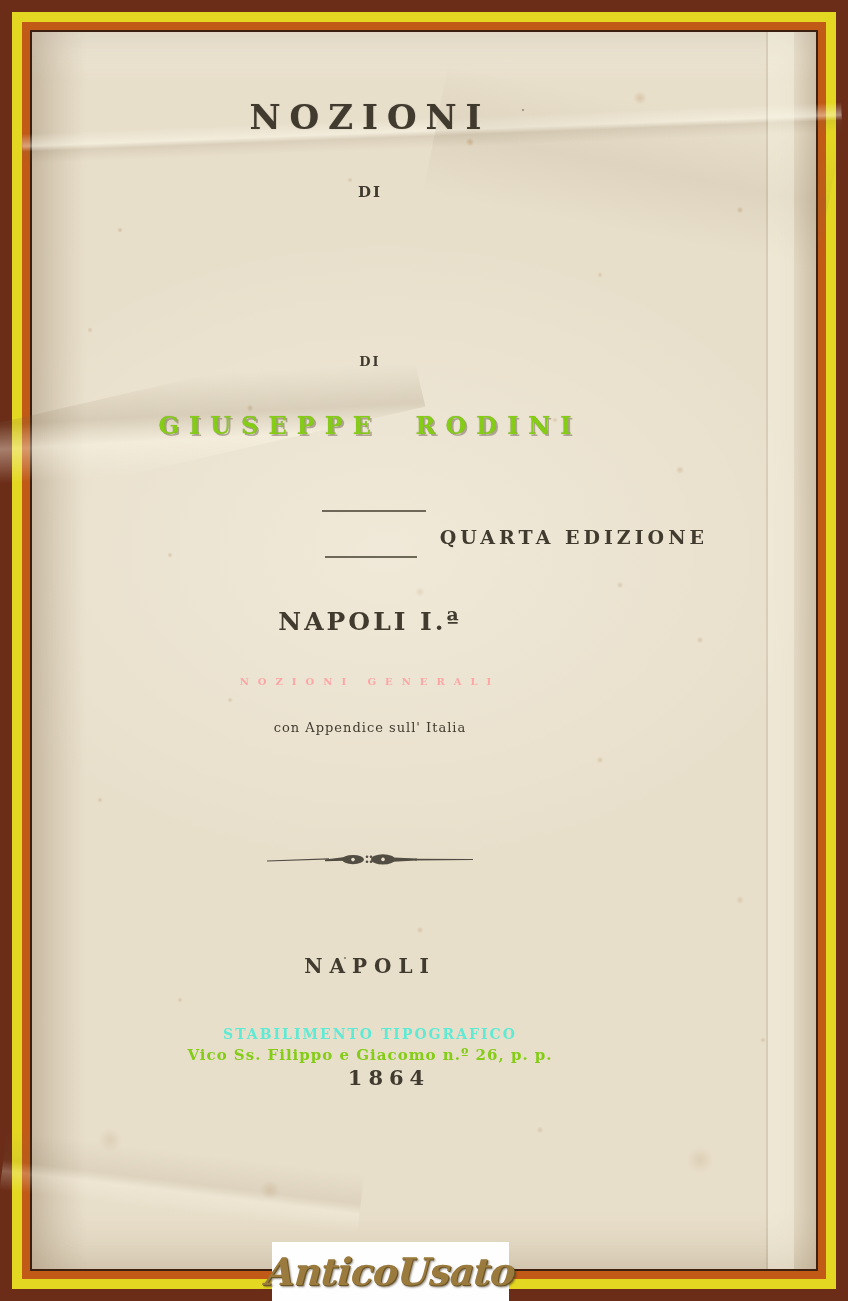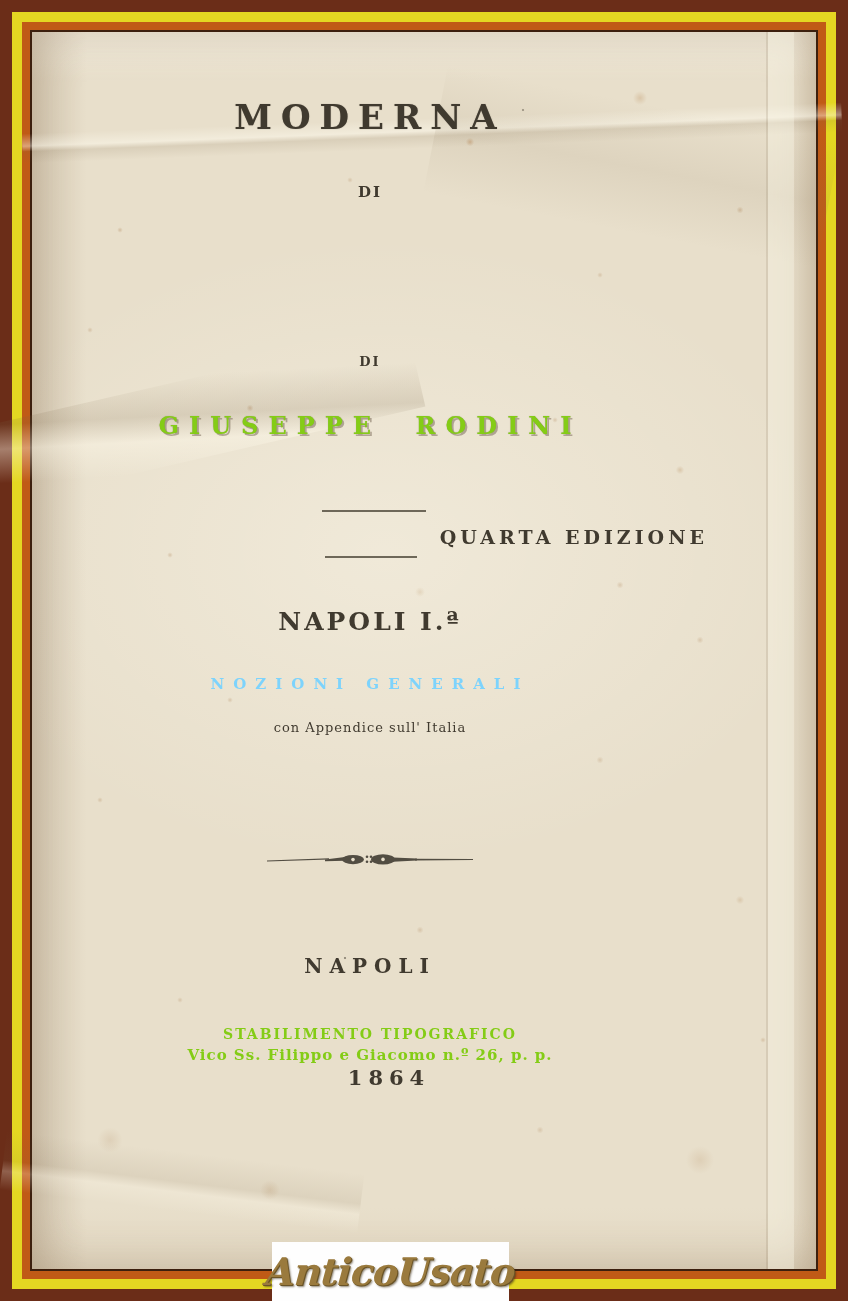--- a/index.html
+++ b/index.html
@@ -84,25 +84,25 @@
   .t-geografia{top:236px;font-size:46px;font-weight:700;letter-spacing:2px;}
   .t-geografia .stretch{display:inline-block;transform:scale(1.02,1.35);transform-origin:top center;text-shadow:0 0 1px rgba(64,58,47,.55),1px 0 0 rgba(64,58,47,.25);}
   .t-di2{top:355px;font-size:13px;font-weight:700;letter-spacing:2px;}
   .t-author{top:414px;font-size:24px;font-weight:700;letter-spacing:10px;word-spacing:16px;color:#84cc16;
             text-shadow:2px 2px 0 rgba(125,112,92,.55),0 0 1px rgba(64,58,47,.4);}
   .rule{position:absolute;height:2px;background:#4e473a;opacity:.8;}
   .rule-top{top:510px;left:290px;width:104px;}
   .rule-bottom{top:556px;left:293px;width:92px;}
   .t-edition{top:528px;font-size:19px;font-weight:700;letter-spacing:4px;text-align:right;}
   .t-part{top:609px;font-size:25px;font-weight:700;letter-spacing:3px;}
-  .t-section{top:677px;font-size:15px;font-weight:700;letter-spacing:9px;color:#7dd3fc;}
+  .t-section{top:677px;font-size:10px;font-weight:700;letter-spacing:9px;color:#fca5a5;}
   .t-appendix{top:721px;font-size:13px;font-weight:400;letter-spacing:1px;}
   .t-ornament{top:850px;}
   .t-city{top:956px;font-size:20px;font-weight:700;letter-spacing:7px;}
-  .t-printer{top:1027px;font-size:14px;font-weight:700;letter-spacing:2px;color:#84cc16;}
+  .t-printer{top:1027px;font-size:14px;font-weight:700;letter-spacing:2px;color:#5eead4;}
   .t-address{top:1048px;font-size:15px;font-weight:700;letter-spacing:1px;color:#84cc16;}
   .t-year{top:1067px;font-size:21px;font-weight:700;letter-spacing:6px;padding-left:38px;}
   
   .watermark{
     position:absolute;left:272px;top:1242px;width:237px;height:59px;
     background:#fefefe;z-index:9;display:flex;align-items:center;justify-content:center;
     overflow:visible;
   }
   .watermark span{
     font-family:"DejaVu Serif","Liberation Serif",serif;
@@ -125,21 +125,21 @@
     <div class="crease crease-top"></div>
     <div class="crease crease-right"></div>
     <div class="crease crease-left"></div>
     <div class="crease crease-bottom"></div>
     <div class="page-edge-line"></div>
     <div class="page-edge-light"></div>
     <div class="foxing"></div>
   </div>
 
   <div class="content">
-    <div class="line t-elementi">MODERNA</div>
+    <div class="line t-elementi">NOZIONI</div>
     <div class="line t-di1">DI</div>
     <div class="line t-di2">DI</div>
     <div class="line t-author">GIUSEPPE RODINI</div>
 
     <div class="rule rule-top"></div>
     <div class="line t-edition">QUARTA EDIZIONE</div>
     <div class="rule rule-bottom"></div>
 
     <div class="line t-part">NAPOLI I.ª</div>
     <div class="line t-section">NOZIONI GENERALI</div>

